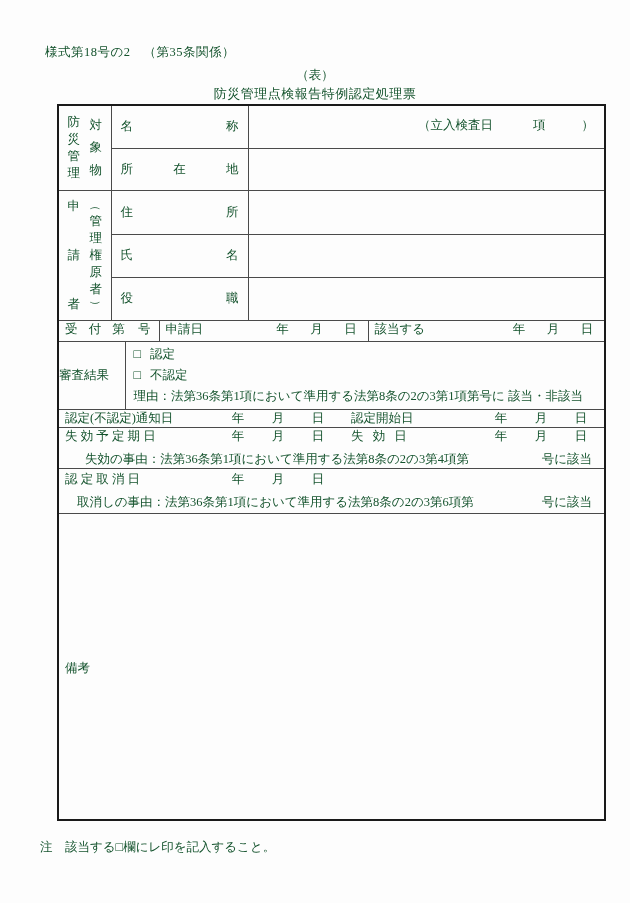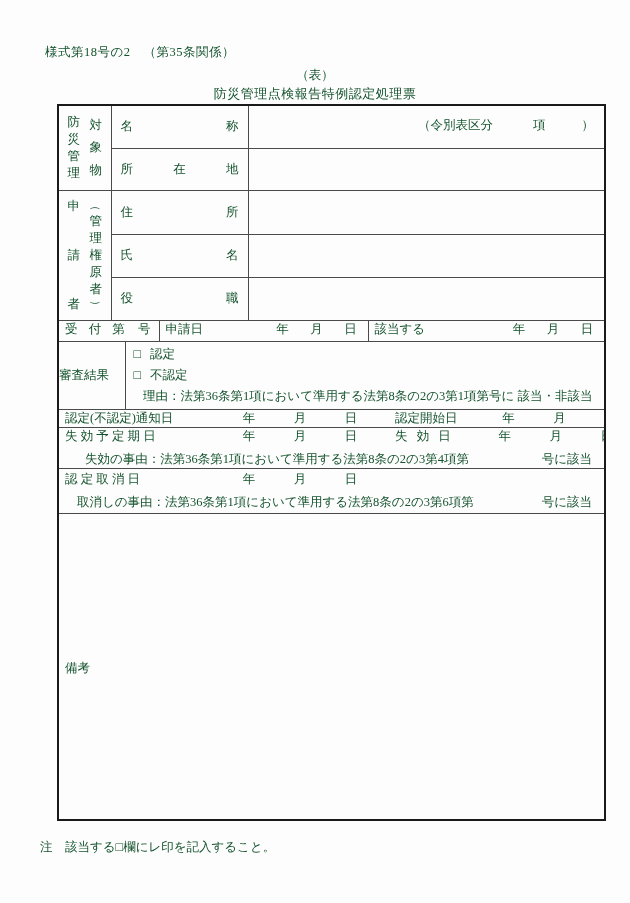--- a/index.html
+++ b/index.html
@@ -46,23 +46,23 @@
   .d { width:34px; text-align:center; flex:0 0 auto; }
 
   .cellA-line { padding:0 8px 0 6px; justify-content:space-between; }
   .cellB-line { padding-left:6px; }
   .cellC-line { padding-left:6px; }
 
   .exam-label { text-align:left; }
   .exam-content { vertical-align:middle; }
   .exam-line { display:flex; align-items:center; height:21px; padding-left:8px; }
   .exam-line .cb { margin-right:9px; }
-  .exam-line.reason { justify-content:center; padding-right:2px; }
-
-  .date-line { gap:17px; padding:0 6px; }
+  .exam-line.reason { justify-content:flex-start; padding-right:2px; }
+
+  .date-line { gap:6px; padding:0 6px; }
   .date-line .lbl1 { width:150px; flex:0 0 auto; white-space:nowrap; }
   .date-line .lbl2 { margin-left:10px; white-space:nowrap; }
   .twoline { vertical-align:top; }
   .twoline .date-line { height:20px; }
   .reason-line { display:flex; align-items:flex-end; justify-content:space-between;
                  height:20px; padding:0 12px 0 26px; }
   .reason-line.r2 { padding-left:18px; }
   .ls3 { letter-spacing:3px; }
   .ls4 { letter-spacing:4px; }
 
@@ -106,21 +106,21 @@
         </div>
       </td>
       <td colspan="3" class="h43">
         <div class="j-label">
               <span>名</span>
               <span>称</span>
             </div>
       </td>
       <td colspan="2" class="h43 ann-cell">
         <div class="annotation">
-          <span class="open">（令別表区分</span>
+          <span class="open">（立入検査日</span>
           <span class="mid">項</span>
           <span class="close">）</span>
         </div>
       </td>
     </tr>
 
     <tr>
       <td colspan="3" class="h42">
         <div class="j-label">
               <span>所</span>

